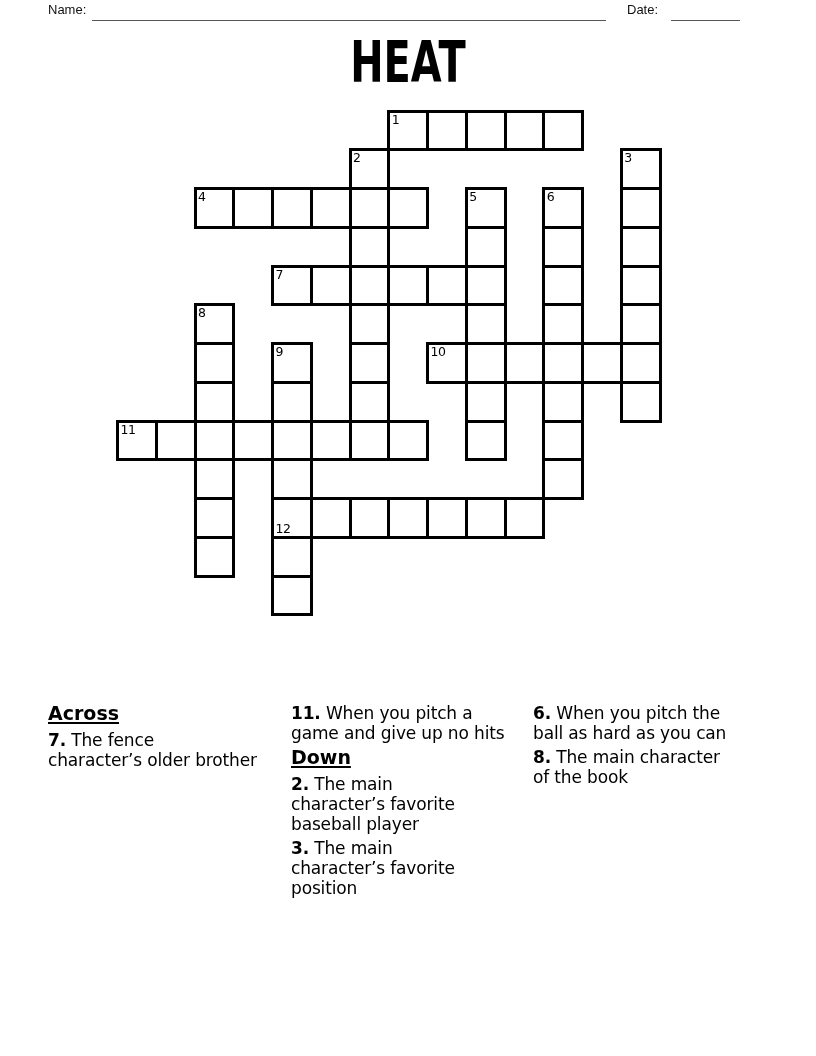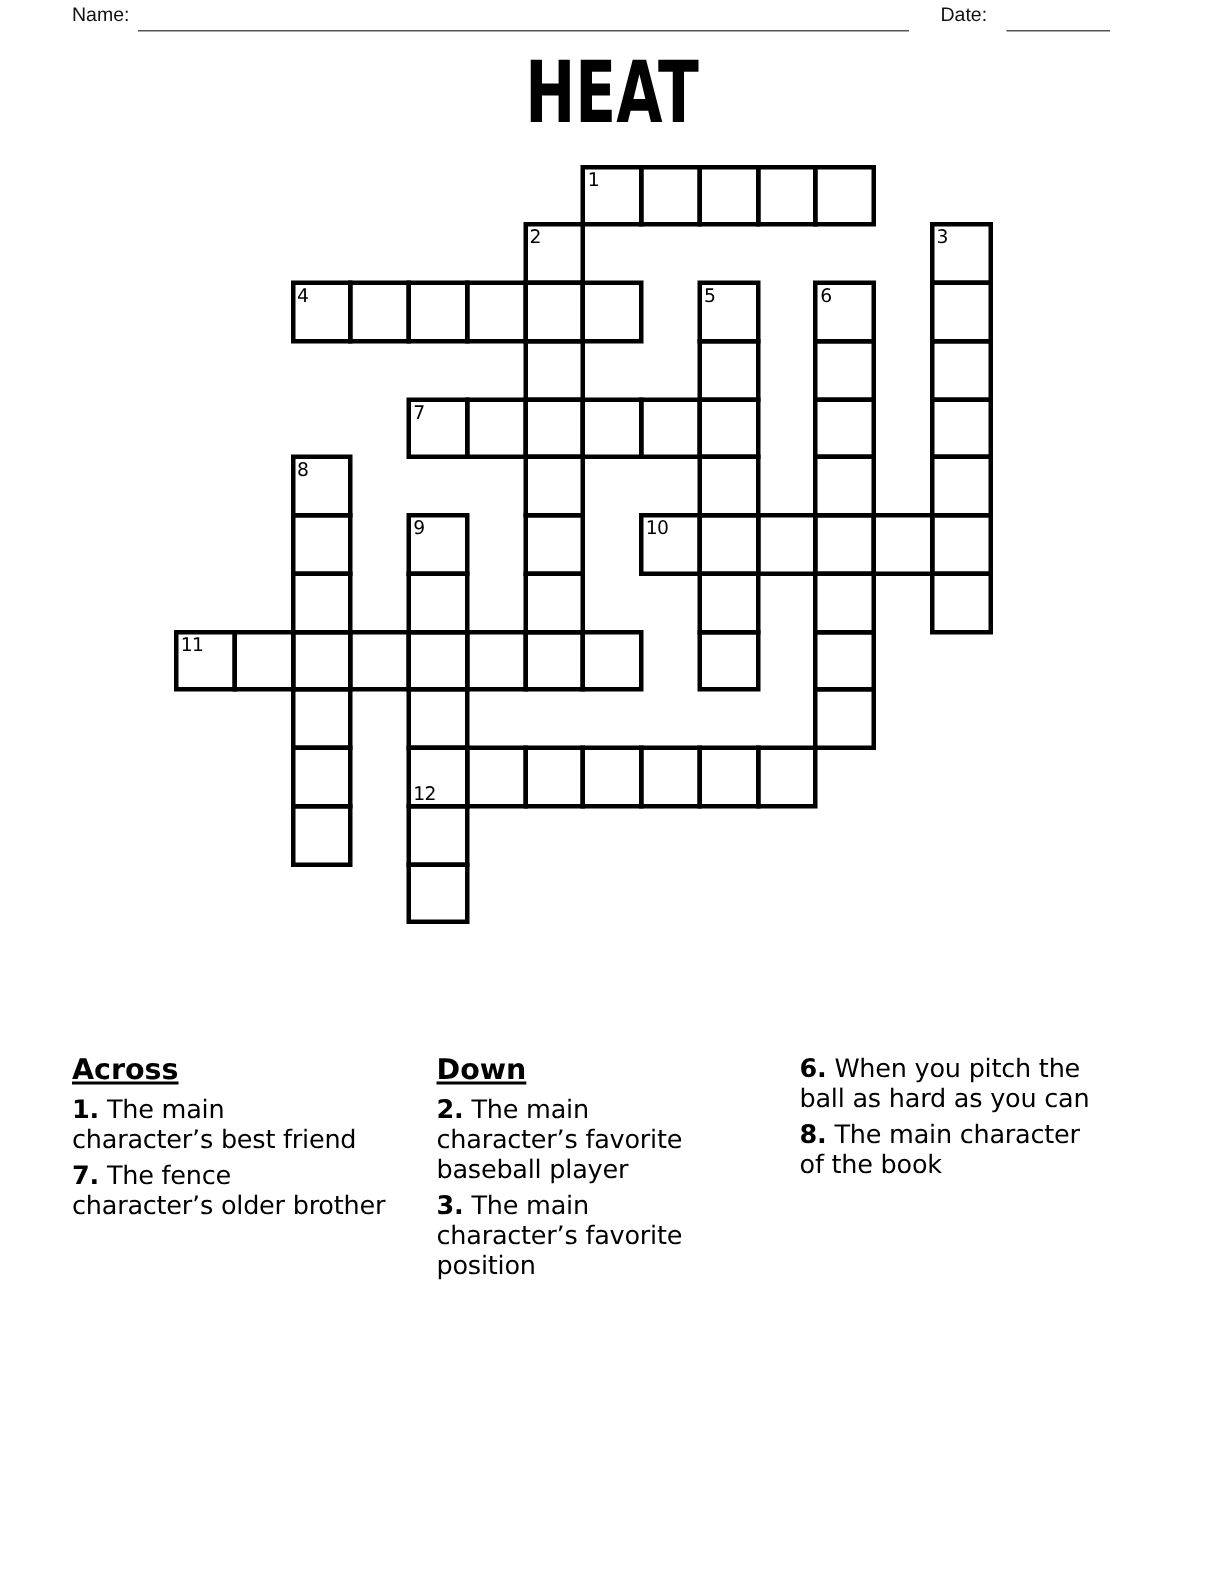--- a/index.html
+++ b/index.html
@@ -165,26 +165,26 @@
     <span class="cell-num" style="left: 275.5px; top: 268.5px;">7</span>
     <span class="cell-num" style="left: 198px; top: 307.25px;">8</span>
     <span class="cell-num" style="left: 275.5px; top: 346px;">9</span>
     <span class="cell-num" style="left: 430.5px; top: 346px;">10</span>
     <span class="cell-num" style="left: 120.5px; top: 423.5px;">11</span>
     <span class="cell-num" style="left: 275.5px; top: 501px; margin-top: 22px;">12</span>
   </div>
 
 <div id="clue-col-1" class="clue-col">
     <div class="clue-header">Across</div>
-    <div class="clue"><span class="clue-num">1.</span><span> The main
-character’s best friend</span></div>
     <div class="clue"><span class="clue-num">7.</span><span> The fence
 character’s older brother</span></div>
   </div>
 <div id="clue-col-2" class="clue-col">
+    <div class="clue"><span class="clue-num">11.</span><span> When you pitch a
+game and give up no hits</span></div>
     <div class="clue-header">Down</div>
     <div class="clue"><span class="clue-num">2.</span><span> The main
 character’s favorite
 baseball player</span></div>
     <div class="clue"><span class="clue-num">3.</span><span> The main
 character’s favorite
 position</span></div>
   </div>
 <div id="clue-col-3" class="clue-col">
     <div class="clue"><span class="clue-num">6.</span><span> When you pitch the

